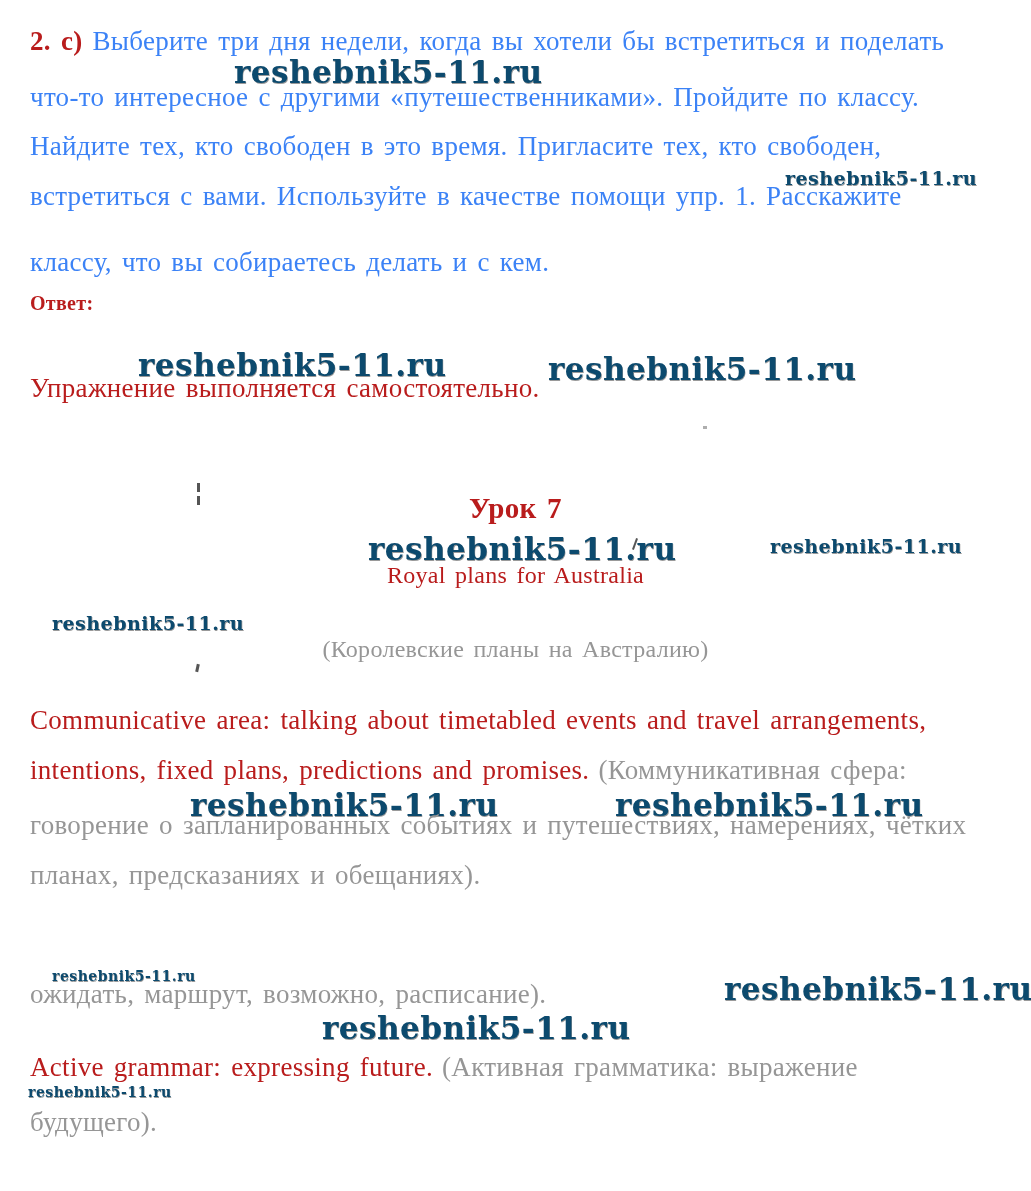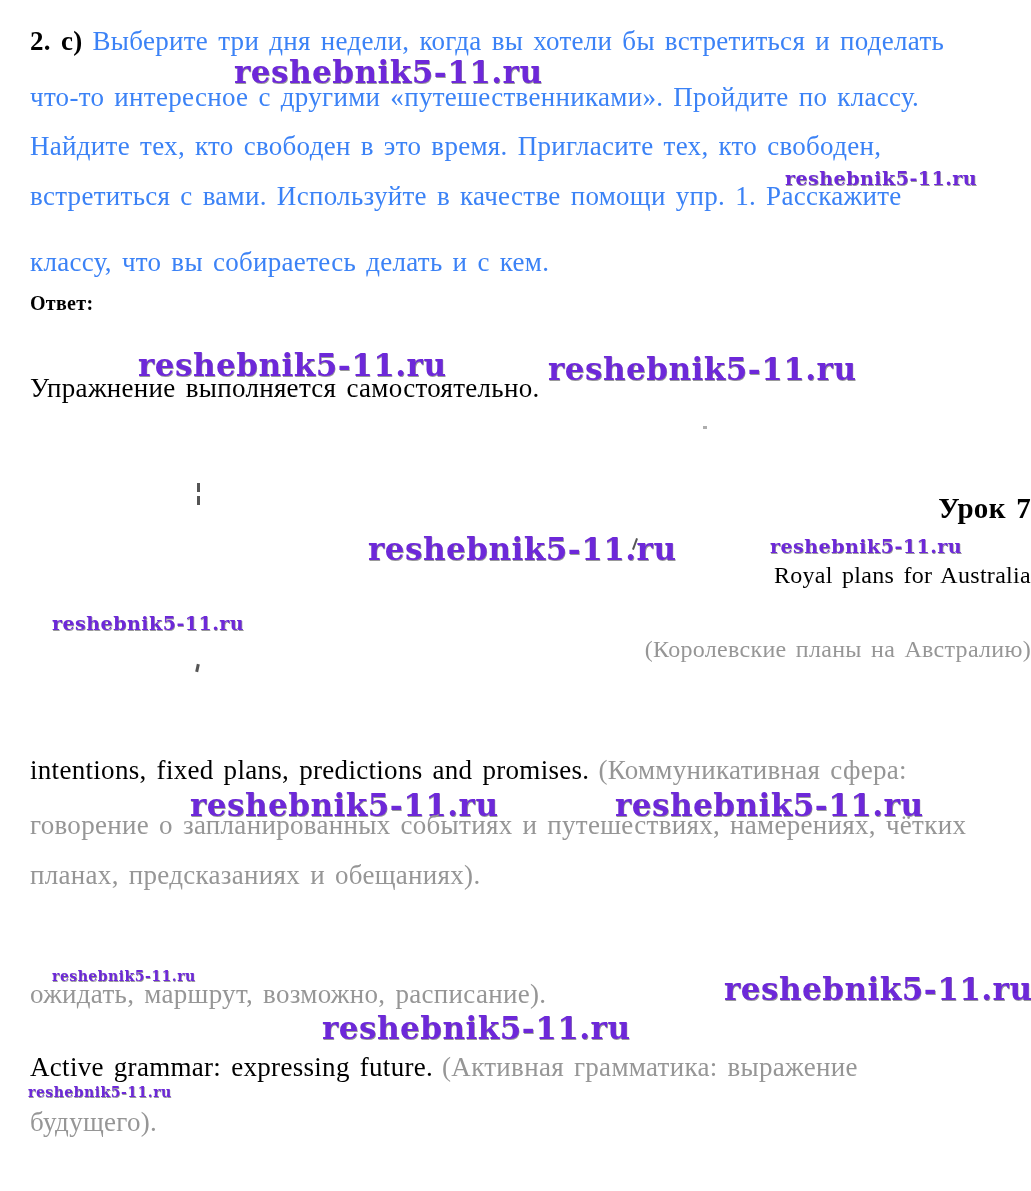--- a/index.html
+++ b/index.html
@@ -16,33 +16,33 @@
     position: absolute;
     left: 30px;
     white-space: nowrap;
     font-size: 27px;
     word-spacing: 3px;
     letter-spacing: 0.3px;
   }
   .centered {
     left: 0;
     width: 100%;
-    text-align: right;
+    text-align: center;
   }
-  .ink   { color: #000000; }
+  .ink   { color: #b91c1c; }
   .bold  { font-weight: bold; }
   .task-gray { color: #3b82f6; }
   .tr-gray   { color: #969696; }
   .lead { margin-right: 10px; }
   .gap-left { margin-left: 9px; }
   .wm {
     position: absolute;
     font-family: "DejaVu Serif", "Liberation Serif", serif;
     font-weight: bold;
-    color: #6d28d9;
+    color: #0c4a6e;
     white-space: nowrap;
     letter-spacing: 0.5px;
     text-shadow: 0.6px 0.6px 0 #9a9a9a;
   }
   .wm-lg { font-size: 31px; }
   .wm-md { font-size: 19px; }
   .wm-sm { font-size: 14px; }
   .artifact {
     position: absolute;
     background: #555;
@@ -85,20 +85,21 @@
   <div class="artifact" style="left:634px; top:538px; width:2px; height:12px; transform:rotate(20deg)"></div>
   <div class="wm wm-md" style="left:770px; top:535px">reshebnik5-11.ru</div>
 
   <div class="line centered ink" style="top:562px; font-size:24px">Royal plans for Australia</div>
 
   <div class="wm wm-md" style="left:52px; top:612px">reshebnik5-11.ru</div>
   <div class="artifact" style="left:196px; top:664px; width:3px; height:8px; transform:rotate(12deg)"></div>
 
   <div class="line centered tr-gray" style="top:636px; font-size:24px">(Королевские планы на Австралию)</div>
 
+  <div class="line ink" style="top:705px">Communicative area: talking about timetabled events and travel arrangements,</div>
 
   <div class="line" style="top:755px">
     <span class="ink">intentions, fixed plans, predictions and promises.</span><span class="tr-gray gap-left">(Коммуникативная сфера:</span>
   </div>
 
   <div class="wm wm-lg" style="left:190px; top:787px">reshebnik5-11.ru</div>
   <div class="wm wm-lg" style="left:615px; top:787px">reshebnik5-11.ru</div>
 
   <div class="line tr-gray" style="top:810px">говорение о запланированных событиях и путешествиях, намерениях, чётких</div>
   <div class="line tr-gray" style="top:860px">планах, предсказаниях и обещаниях).</div>

